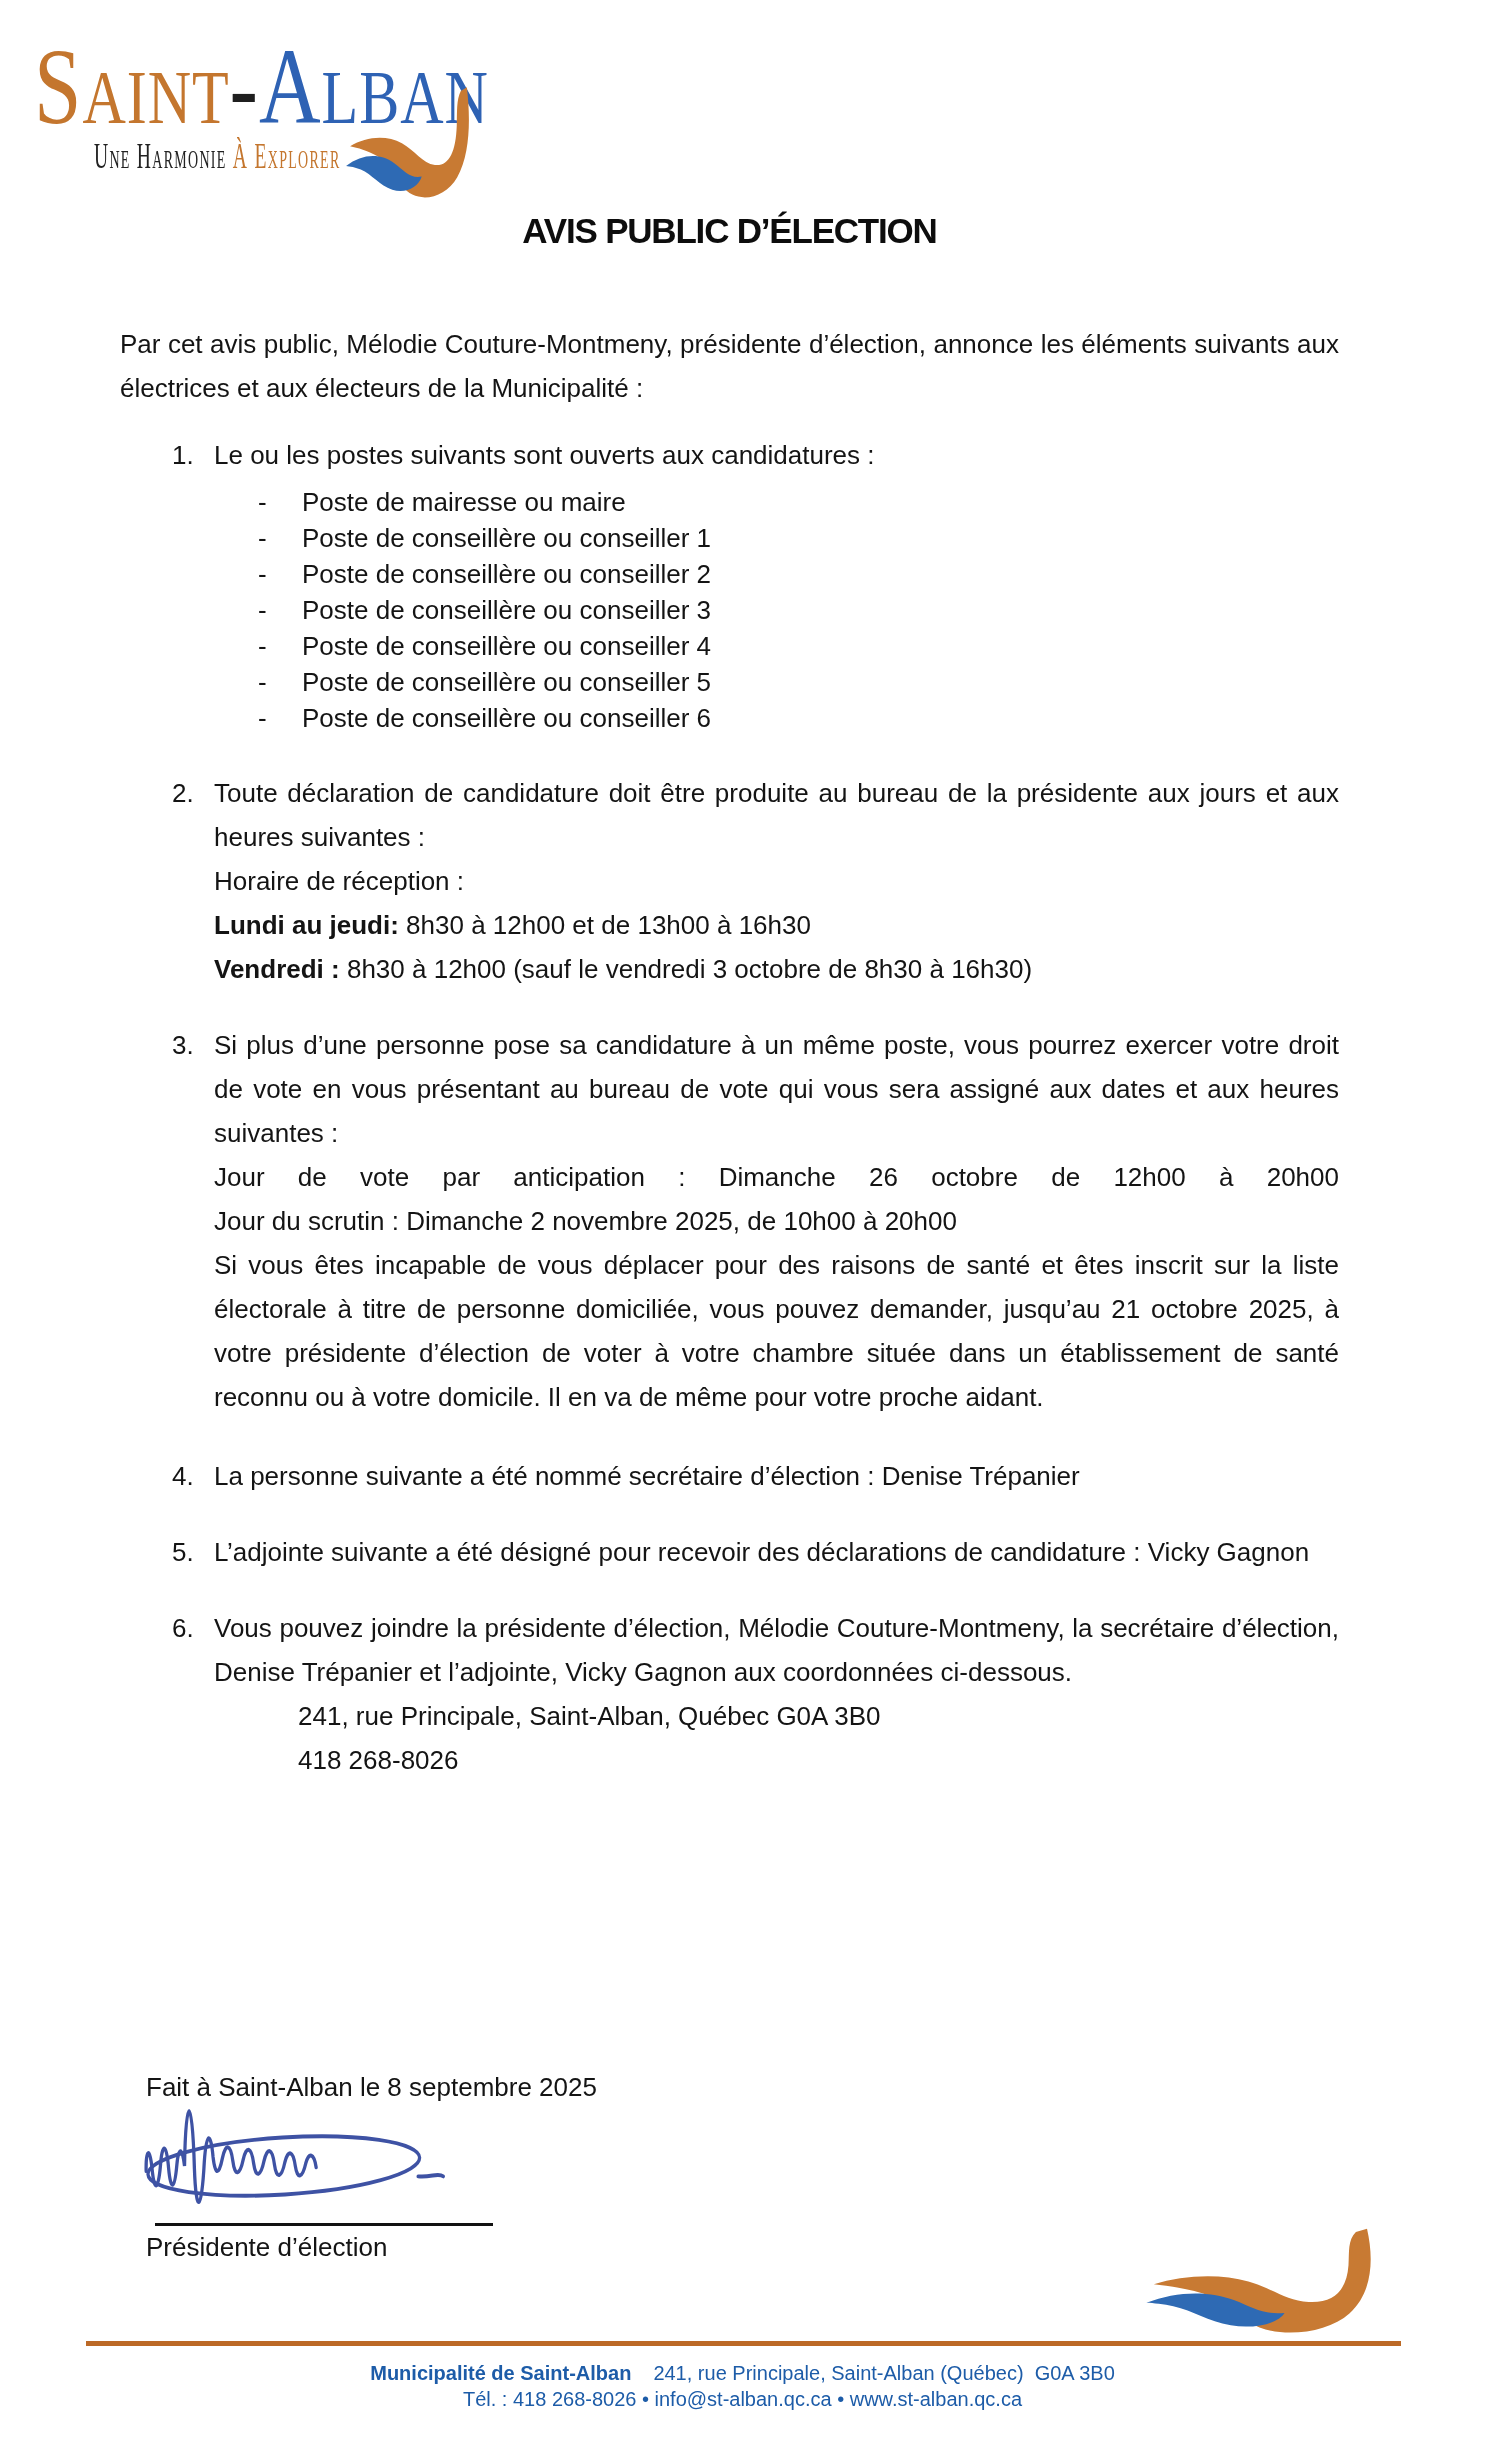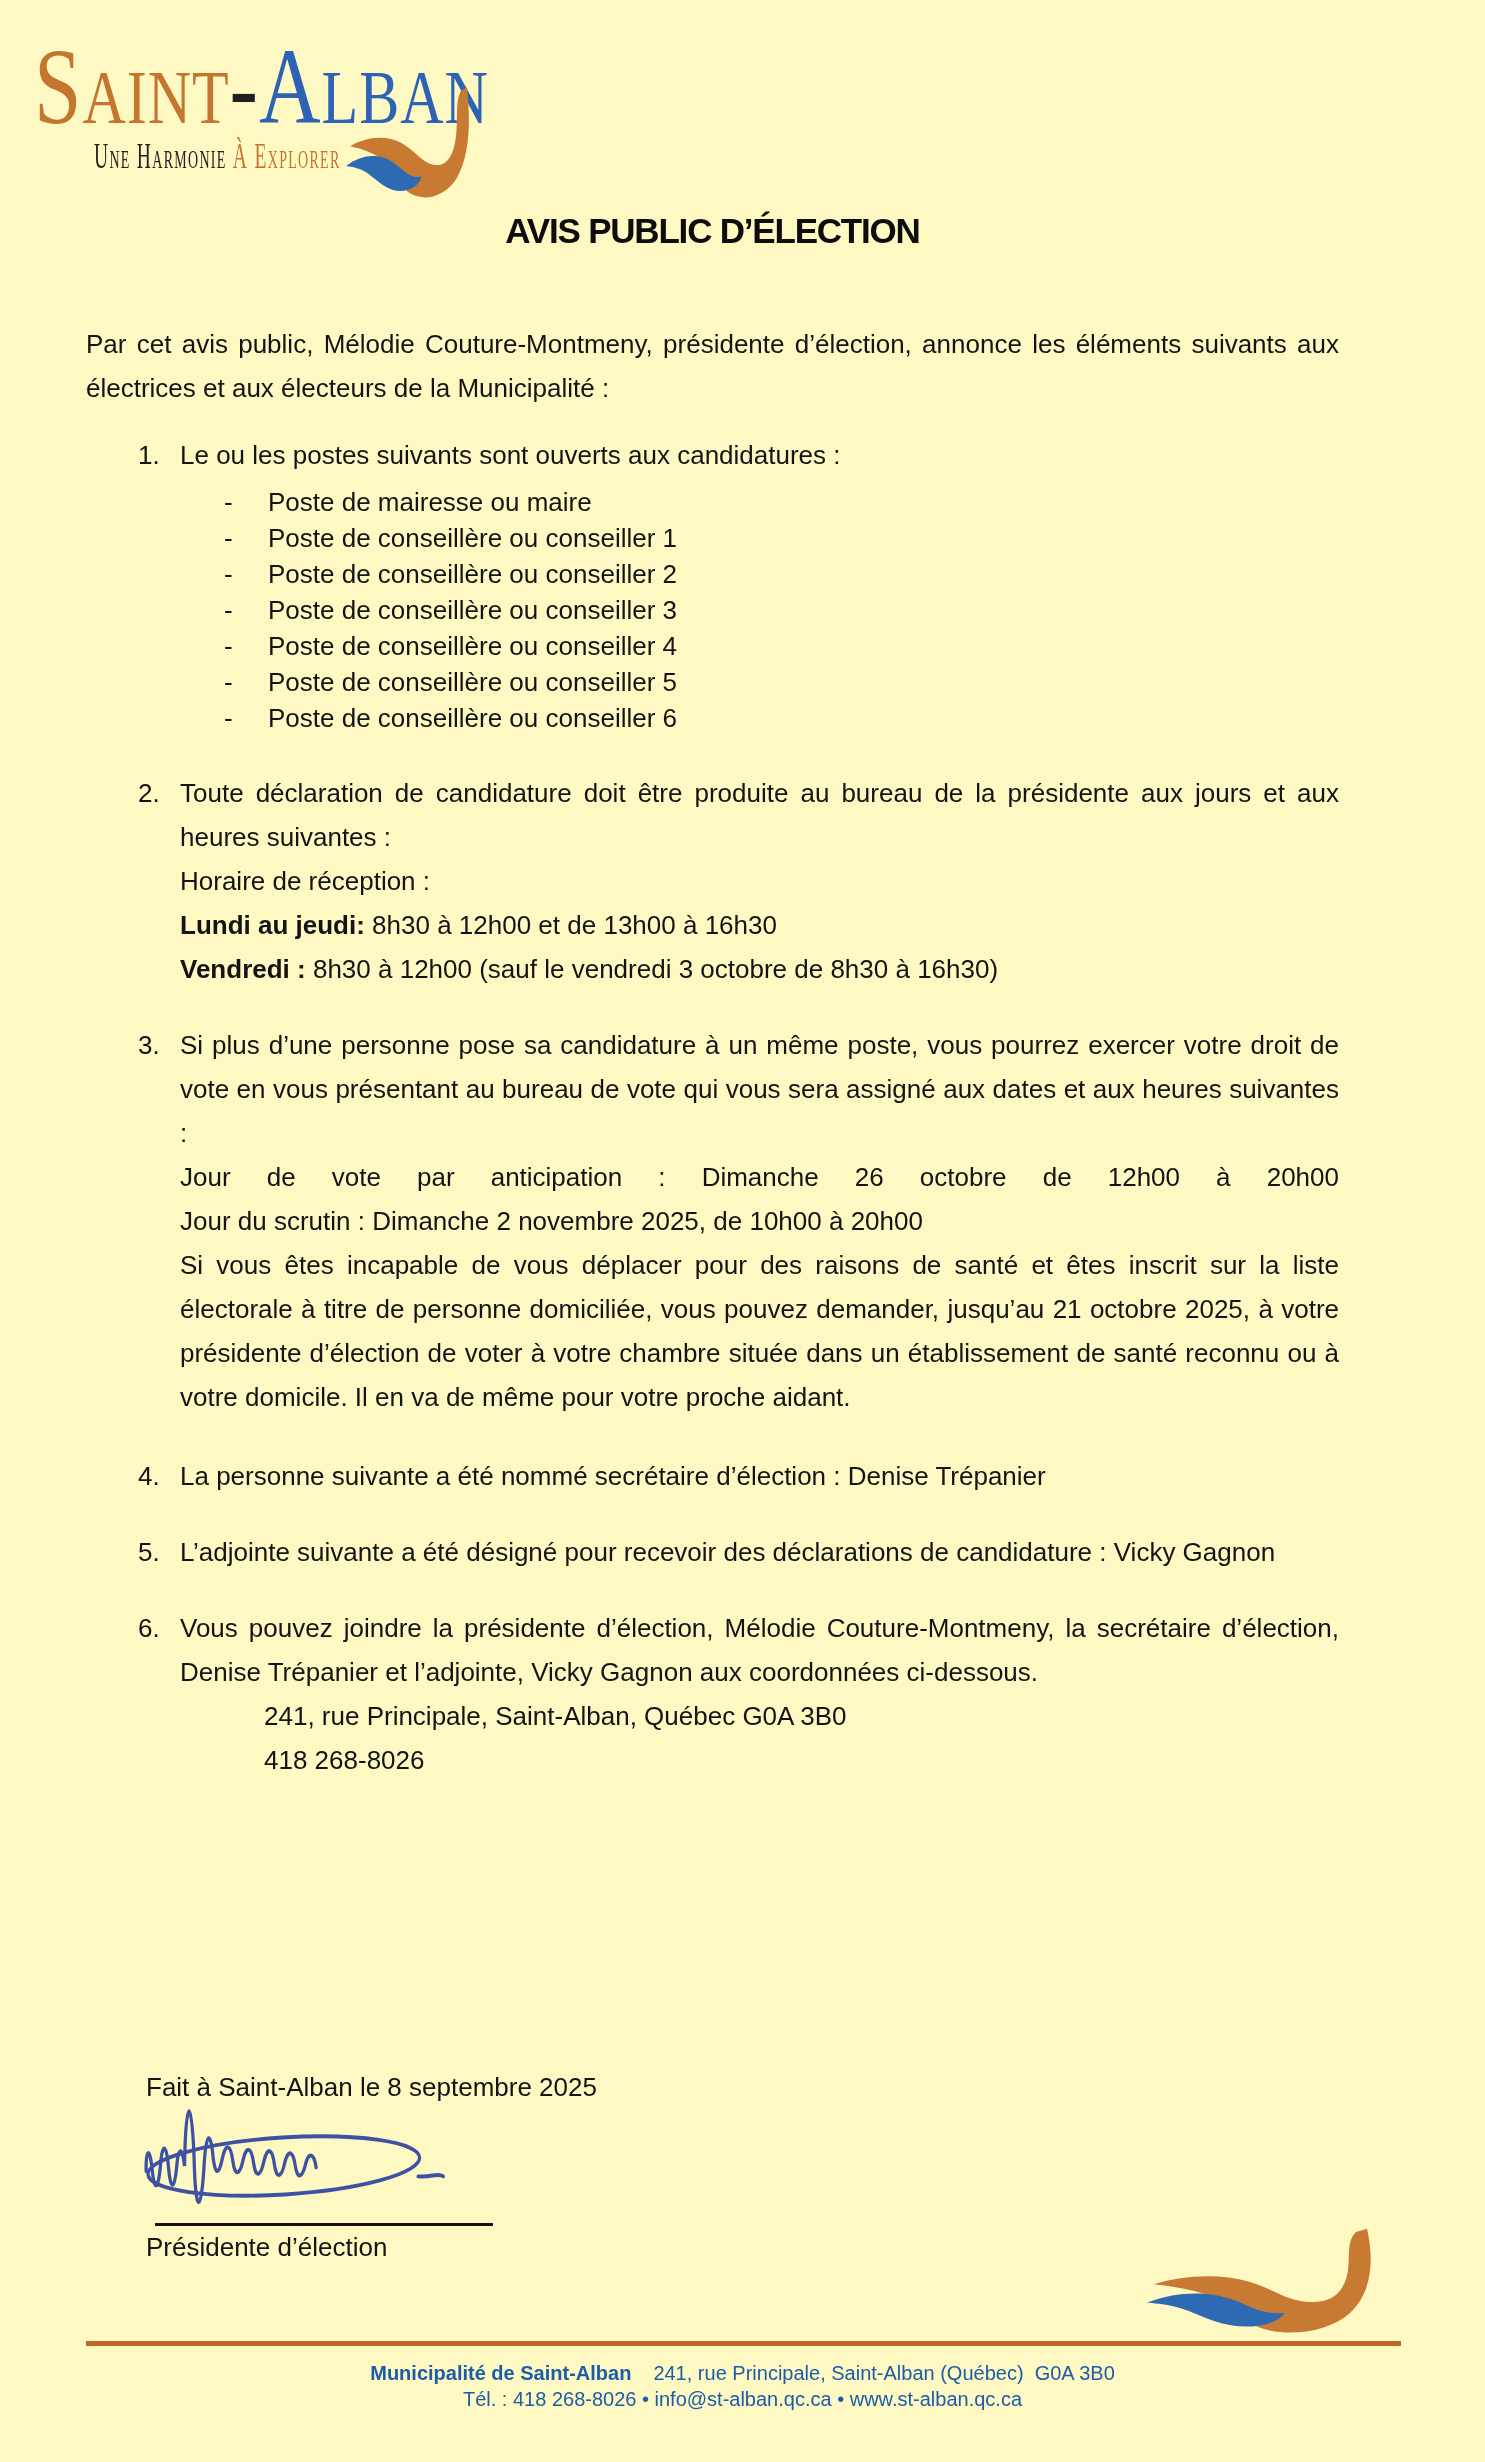--- a/index.html
+++ b/index.html
@@ -1,21 +1,21 @@
 <!DOCTYPE html>
 <html lang="fr" style="font-size:9.3px"><head>
 <meta charset="utf-8">
 <title>Avis public d'élection</title>
 <style>
   html,body { margin:0; padding:0; background:#e8e8e8; }
   .page {
     position:relative;
     width:1485px; height:2462px;
     margin:0 auto;
-    background:#fef9c3;
+    background:#ffffff;
     font-family:"Liberation Sans", sans-serif;
     font-size:26px; color:#141414;
     overflow:hidden;
   }
 
   
   .logo { position:absolute; left:32px; top:29px; width:466px; height:175px; }
   .wordmark {
     position:absolute; left:2.3px; top:0;
     font-family:"Liberation Serif", serif;
@@ -36,21 +36,21 @@
     white-space:nowrap;
   }
   .tg-dark   { color:#222222; }
   .tg-orange { color:#C4762E; }
   .logo-swoosh { position:absolute; left:310px; top:47px; width:132px; height:125px; }
 
   .sw-o { fill:#C87A33; }
   .sw-b { fill:#2E6AB4; }
 
   
-  .content { padding:204px 146px 0 86px; }
+  .content { padding:204px 146px 0 120px; }
 
   .title-line {
     text-align:center; font-weight:bold;
     font-size:35px; line-height:54px; letter-spacing:-1.2px;
     color:#0d0d0d;
   }
 
   .para { margin:0; line-height:44px; }
   .justify { text-align:justify; }
   .intro { margin-top:64px; }

